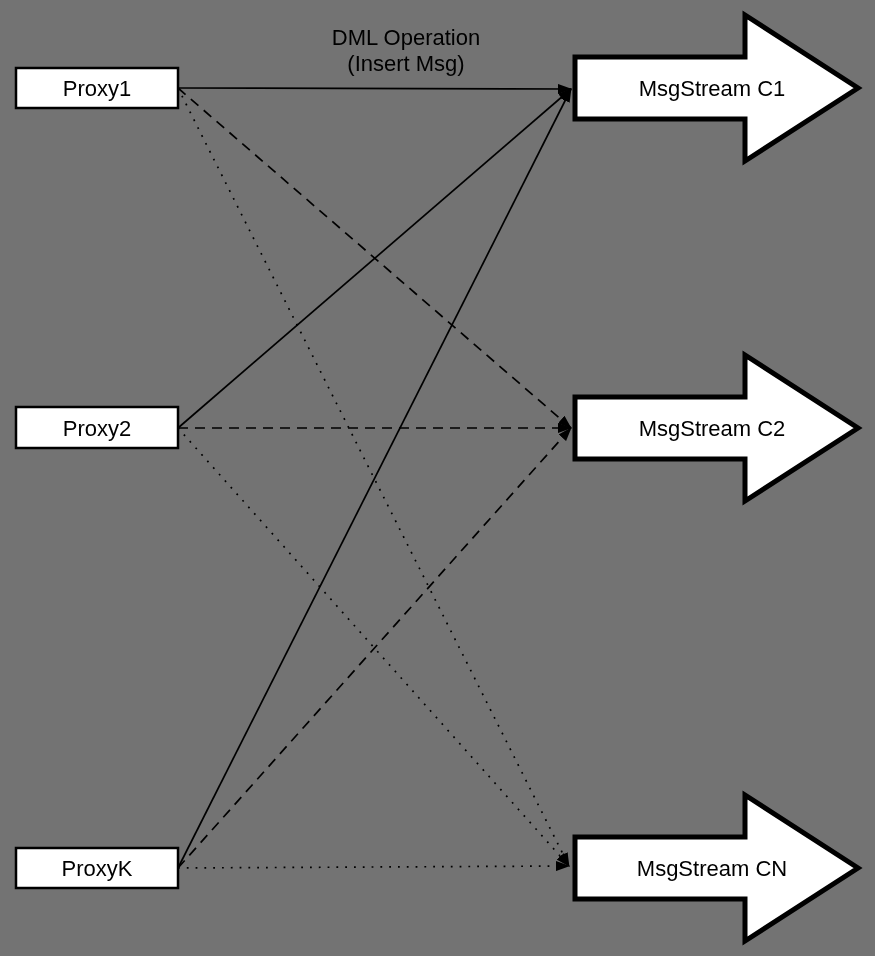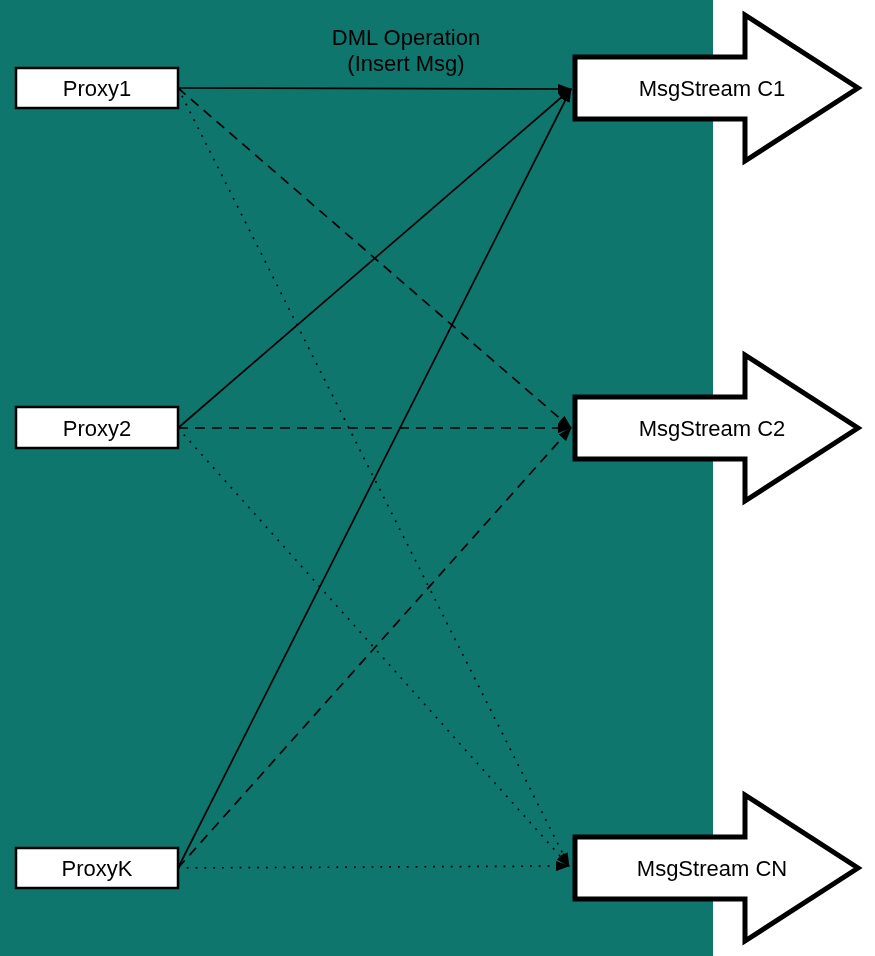--- a/index.html
+++ b/index.html
@@ -1,24 +1,24 @@
 <!DOCTYPE html>
 <html><head>
 <meta charset="utf-8">
 <style>
   html, body {
     margin: 0;
     padding: 0;
     background: #ffffff;
   }
   .canvas-wrap {
-    width: 713px;
+    width: 875px;
     height: 956px;
     position: relative;
-    background: #0f766e;
+    background: #737373;
     font-family: "Liberation Sans", sans-serif;
   }
   svg text {
     font-family: "Liberation Sans", sans-serif;
     fill: #000000;
   }
   .node-rect {
     fill: #ffffff;
     stroke: #000000;
     stroke-width: 2.5;

